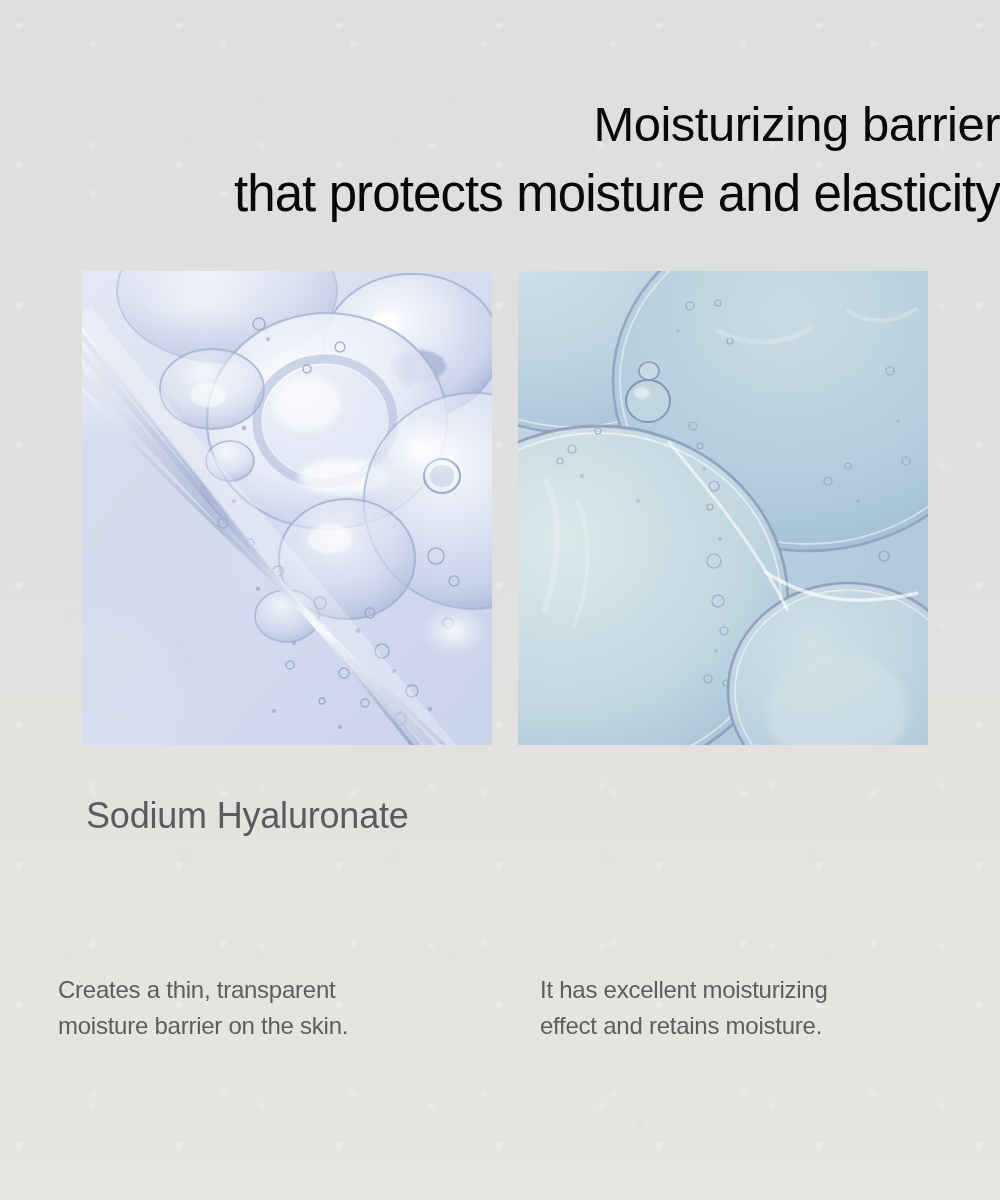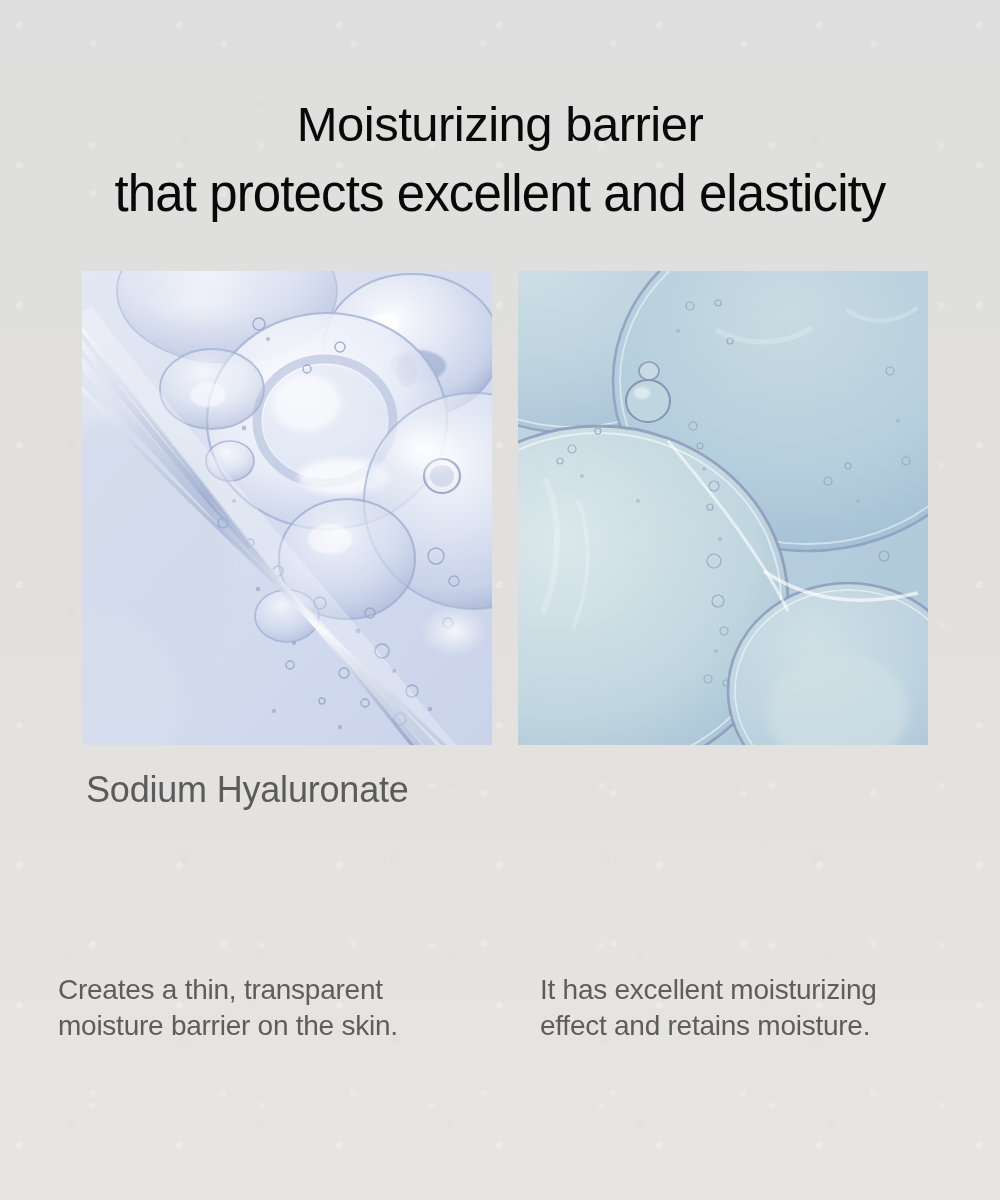--- a/index.html
+++ b/index.html
@@ -42,21 +42,21 @@
       radial-gradient(circle at 54% 91%, rgba(255,255,255,.4) 0 3px, transparent 4px);
     background-size: 160px 140px, 190px 170px, 130px 150px, 210px 180px, 170px 160px;
   }
 
   
   #title {
     position: absolute;
     left: 0;
     top: 56px;
     width: 1000px;
-    text-align: center;
+    text-align: right;
     color: #090909;
     font-size: 49px;
     line-height: 70px;
     letter-spacing: -0.5px;
     font-weight: 400;
     white-space: nowrap;
   }
   #title .l1 { display:block; }
   #title .l2 { display:block; font-size: 51px; letter-spacing: -0.9px; }
 
@@ -76,46 +76,46 @@
   
   .ing-name {
     position: absolute;
     color: #5b5b5b;
     font-size: 36px;
     line-height: 40px;
     font-weight: 400;
     letter-spacing: -0.2px;
     white-space: nowrap;
   }
-  #name-left  { left: 86px;  top: 770px; }
+  #name-left  { left: 86px;  top: 796px; }
   #name-right { left: 648px; top: 806px; }
 
   
   .desc {
     position: absolute;
     color: #5d5d5d;
-    font-size: 28px;
+    font-size: 24px;
     line-height: 36px;
     font-weight: 400;
     letter-spacing: -0.25px;
     white-space: pre-line;
   }
   #desc-left  { left: 58px;  top: 972px; width: 470px; }
   #desc-right { left: 540px; top: 972px; width: 470px; }
 </style>
 </head>
 <body>
 
 <div id="page">
 
   <div id="texture"></div>
 
   <h1 id="title">
     <span class="l1">Moisturizing barrier</span>
-    <span class="l2">that protects excellent and elasticity</span>
+    <span class="l2">that protects moisture and elasticity</span>
   </h1>
 
   <div class="panel" id="panel-left">
     <svg viewBox="0 0 410 474" preserveAspectRatio="xMidYMid slice">
       <defs>
         <linearGradient id="lbg" x1="0" y1="0" x2="1" y2="1">
           <stop offset="0%" stop-color="#e4e8f4"></stop>
           <stop offset="30%" stop-color="#dbe1f0"></stop>
           <stop offset="60%" stop-color="#d2daee"></stop>
           <stop offset="100%" stop-color="#c9d3e9"></stop>

